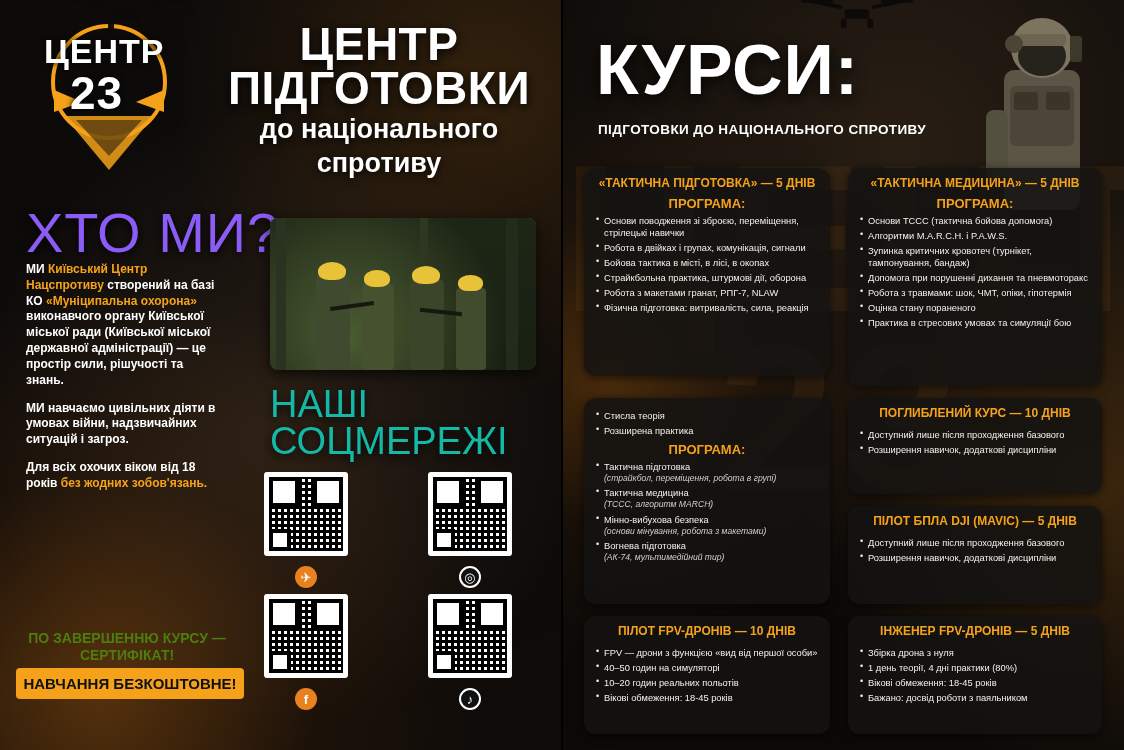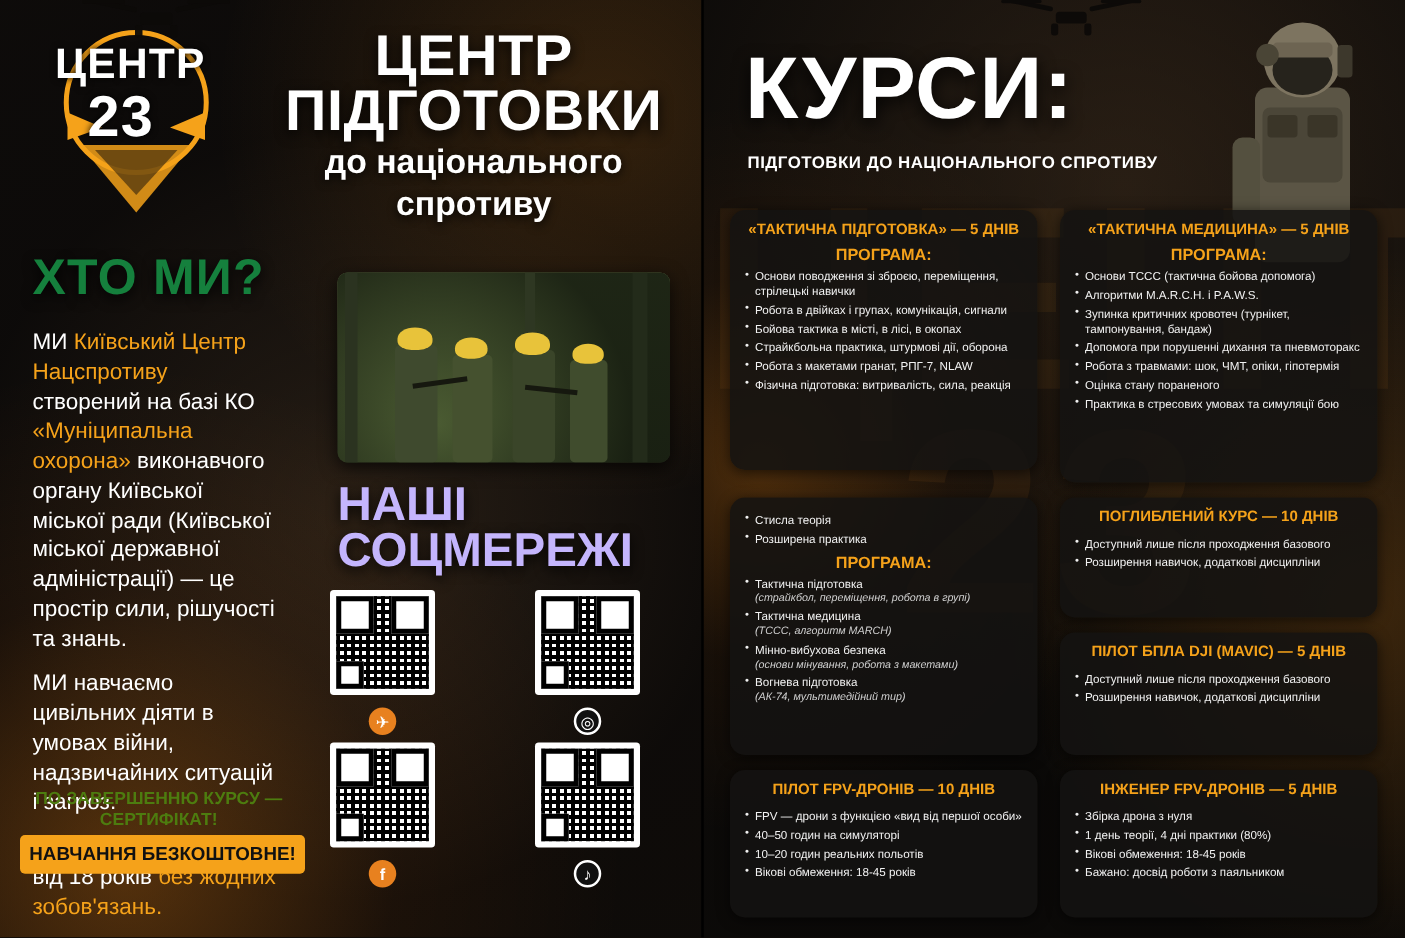--- a/index.html
+++ b/index.html
@@ -81,42 +81,42 @@
     color:#fff;font-size:46px;font-weight:bold;line-height:0.96;
     letter-spacing:0.5px;text-shadow:0 3px 10px rgba(0,0,0,.9);
   }
   .title-sub{
     color:#fff;font-size:27px;font-weight:bold;line-height:1.02;margin-top:6px;
     text-shadow:0 2px 8px rgba(0,0,0,.9);
   }
 
   .who{
     position:absolute;left:26px;top:200px;
-    color:#15803d;font-size:40px;font-weight:bold;letter-spacing:1px;
+    color:#8b5cf6;font-size:56px;font-weight:normal;letter-spacing:1px;
     text-shadow:0 3px 10px rgba(0,0,0,.9);
   }
   .body-text{
     position:absolute;left:26px;top:262px;width:196px;
-    font-size:18px;line-height:1.32;color:#ffffff;font-weight:normal;
+    font-size:12px;line-height:1.32;color:#ffffff;font-weight:bold;
   }
   .accent{color:#f5a21a;}
   .para{margin-bottom:12px;}
 
   .photo{
     position:absolute;left:270px;top:218px;width:266px;height:152px;
     border-radius:8px;overflow:hidden;
     background:linear-gradient(180deg,#3d4a2e 0%, #2c361f 45%, #1f2717 100%);
     box-shadow:0 4px 14px rgba(0,0,0,.7);
   }
   .ph-fig{position:absolute;border-radius:4px;}
   .ph-helmet{position:absolute;background:#e8c33a;border-radius:50% 50% 40% 40%;}
 
   .social-title{
     position:absolute;left:270px;top:386px;width:276px;
-    color:#c4b5fd;font-size:38px;font-weight:bold;line-height:0.98;
+    color:#14b8a6;font-size:38px;font-weight:normal;line-height:0.98;
     text-shadow:0 3px 10px rgba(0,0,0,.9);
   }
   .qr{
     position:absolute;width:84px;height:84px;background:#fff;border-radius:3px;
     padding:5px;box-sizing:border-box;
   }
   .qr-inner{
     width:100%;height:100%;
     background-image:
       repeating-linear-gradient(90deg,#000 0 3px,#fff 3px 6px),

